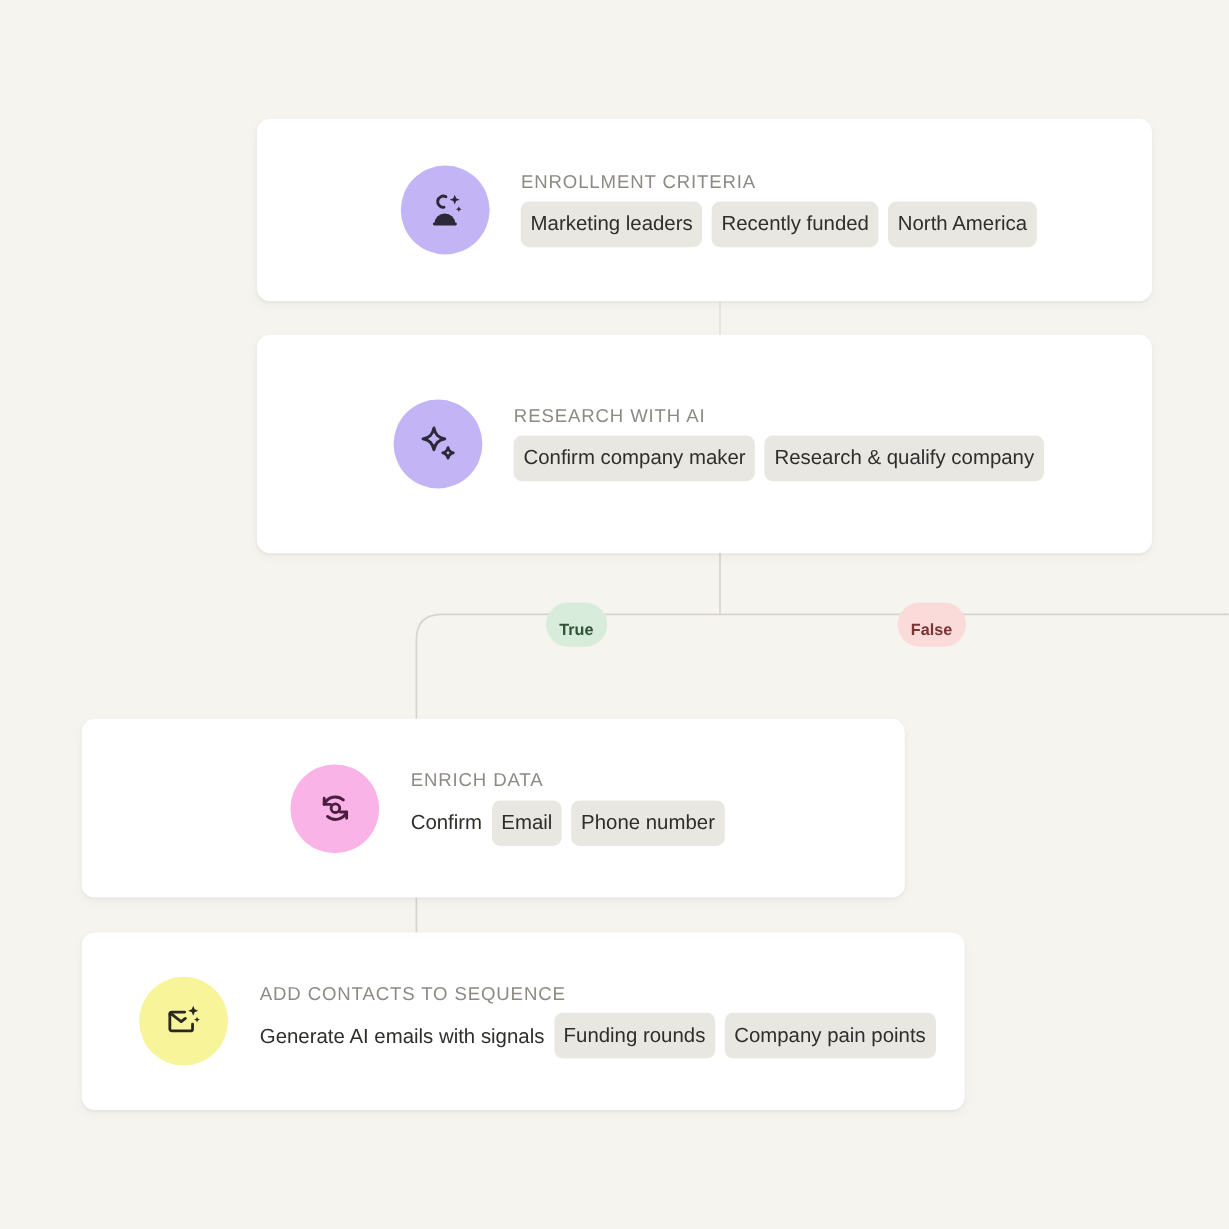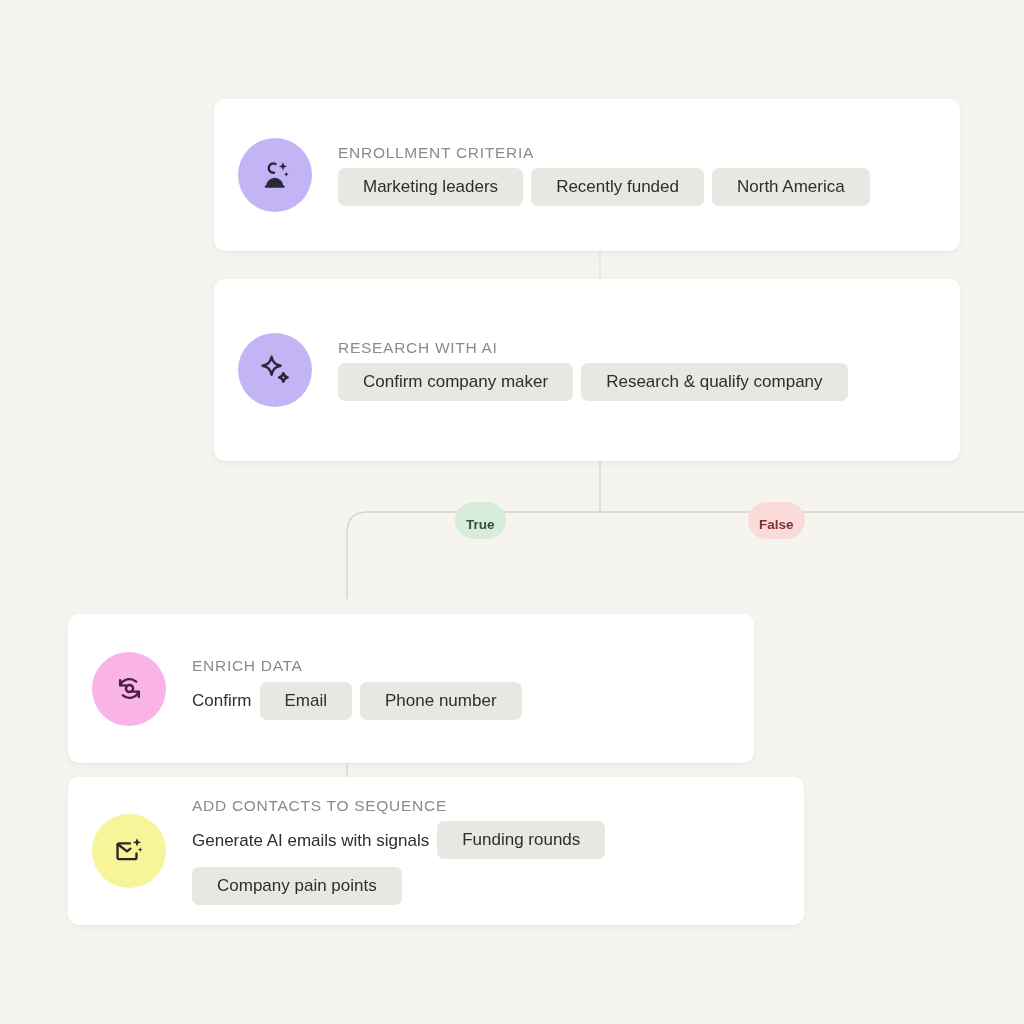--- a/index.html
+++ b/index.html
@@ -41,20 +41,21 @@
     display: flex;
     align-items: center;
   }
 
   .node-inner {
     display: flex;
     align-items: center;
     gap: 26px;
     padding: 0 0 0 24px;
     width: 100%;
+    justify-content: center;
   }
 
   .icon-badge {
     flex: 0 0 auto;
     width: 74px;
     height: 74px;
     border-radius: 50%;
     display: flex;
     align-items: center;
     justify-content: center;
@@ -83,21 +84,21 @@
     align-items: center;
     gap: 7px 8px;
     row-gap: 8px;
   }
 
   .chip {
     background: #e9e7e2;
     color: #2f2e2b;
     font-size: 17px;
     line-height: 1;
-    padding: 10px 25px 11px;
+    padding: 10px 8px 11px;
     border-radius: 7px;
     white-space: nowrap;
   }
 
   .plain-text {
     color: #2f2e2b;
     font-size: 17px;
     line-height: 1;
     white-space: nowrap;
   }
@@ -111,21 +112,21 @@
     border-radius: 999px;
     white-space: nowrap;
     font-weight: bold;
   }
   .branch-true  { background: #d8ecdb; color: #2f5334; }
   .branch-false { background: #fbdada; color: #7d3334; }
 
   
   #node-enrollment { left: 214px; top: 99px;  width: 746px; height: 152px; }
   #node-research   { left: 214px; top: 279px; width: 746px; height: 182px; }
-  #node-enrich     { left: 68px;  top: 614px; width: 686px; height: 149px; }
+  #node-enrich     { left: 68px;  top: 599px; width: 686px; height: 149px; }
   #node-sequence   { left: 68px;  top: 777px; width: 736px; height: 148px; }
 
   #pill-true  { left: 455px; top: 502px; }
   #pill-false { left: 748px; top: 502px; }
 </style>
 </head>
 <body>
 
 <div id="canvas">
 

